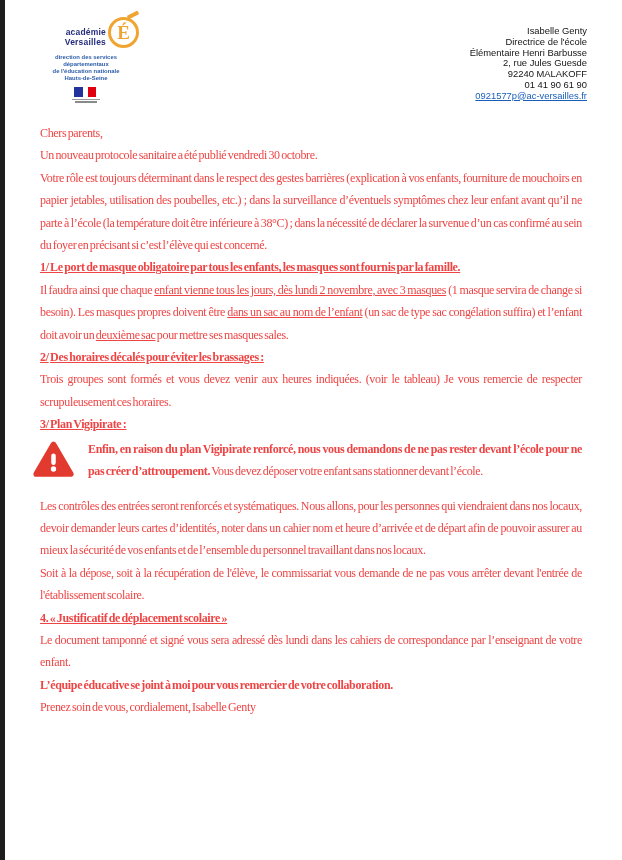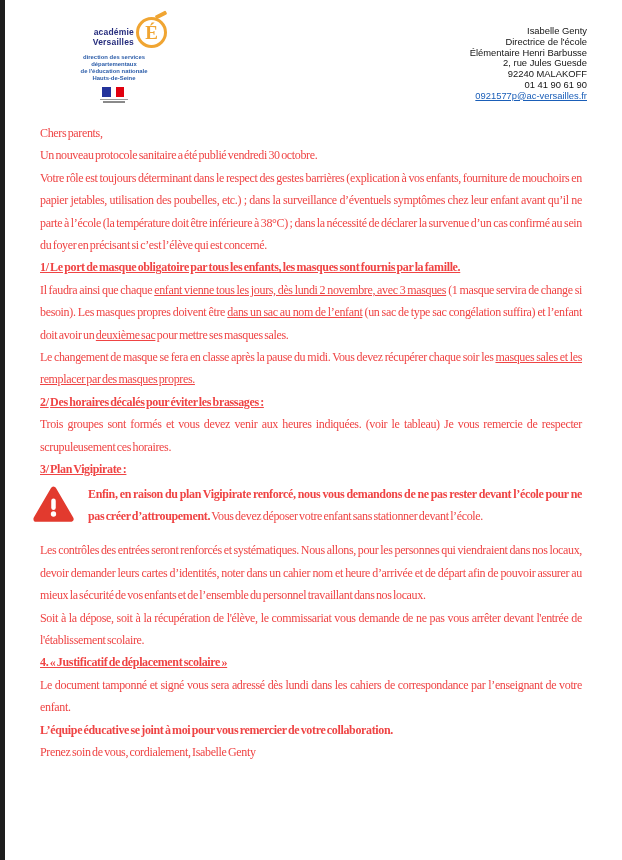--- a/index.html
+++ b/index.html
@@ -14,21 +14,21 @@
     overflow: hidden;
   }
 
   .edge-strip {
     position: absolute; left: 0; top: 0;
     width: 5px; height: 100%;
     background: var(--edge, #1d1d1d);
   }
 
   
-  .header { position: relative; height: 112px; margin-left: 28px; }
+  .header { position: relative; height: 112px; }
 
   .logo-block { position: absolute; left: 33px; top: 12px; width: 106px; }
   .logo-top { display: flex; justify-content: flex-end; align-items: flex-start; }
   .academy-text {
     text-align: right;
     color: var(--navy, #262d7d);
     font: bold 8.5px/9.5px "Liberation Sans", sans-serif;
     margin-top: 16px; margin-right: 2px;
     letter-spacing: 0.2px;
   }
@@ -157,21 +157,20 @@
       <div><a>0921577p@ac-versailles.fr</a></div>
     </div>
   </div>
 
   <div class="doc">
       <p class="line"><span>Chers parents,</span></p>
       <p class="line indent-protocol"><span>Un nouveau protocole sanitaire a été publié vendredi 30 octobre.</span></p>
       <p class="para"><span>Votre rôle est toujours déterminant dans le respect des gestes barrières (explication à vos enfants, fourniture de mouchoirs en papier jetables, utilisation des poubelles, etc.) ; dans la surveillance d’éventuels symptômes chez leur enfant avant qu’il ne parte à l’école (la température doit être inférieure à 38°C) ; dans la nécessité de déclarer la survenue d’un cas confirmé au sein du foyer en précisant si c’est l’élève qui est concerné.</span></p>
       <p class="heading"><span class="seg-b seg-u">1/ Le port de masque obligatoire par tous les enfants, les masques sont fournis par la famille.</span></p>
       <p class="para"><span>Il faudra ainsi que chaque </span><span class="seg-u">enfant vienne tous les jours, dès lundi 2 novembre, avec 3 masques</span><span> (1 masque servira de change si besoin). Les masques propres doivent être </span><span class="seg-u">dans un sac au nom de l’enfant</span><span> (un sac de type sac congélation suffira) et l’enfant doit avoir un </span><span class="seg-u">deuxième sac</span><span> pour mettre ses masques sales.</span></p>
-      <p class="para"><span>Le changement de masque se fera en classe après la pause du midi. Vous devez récupérer chaque soir les </span><span class="seg-u">masques sales et les remplacer par des masques propres.</span></p>
       <p class="heading"><span class="seg-b seg-u">2/</span><span class="seg-b"> </span><span class="seg-b seg-u">Des horaires décalés pour éviter les brassages :</span></p>
       <p class="para"><span>Trois groupes sont formés et vous devez venir aux heures indiquées. (voir le tableau) Je vous remercie de respecter scrupuleusement ces horaires.</span></p>
       <p class="heading"><span class="seg-b seg-u">3/ Plan Vigipirate :</span></p>
       <div class="warning-block">
         <span class="warn-icon">
           <svg viewBox="0 0 100 92">
             <path d="M50 8 L92 80 L8 80 Z" fill="currentColor" stroke="currentColor" stroke-width="14" stroke-linejoin="round"></path>
             <rect x="44.5" y="30" width="11" height="28" rx="5.5" fill="#fff"></rect>
             <circle cx="50" cy="68" r="6.5" fill="#fff"></circle>
           </svg>

